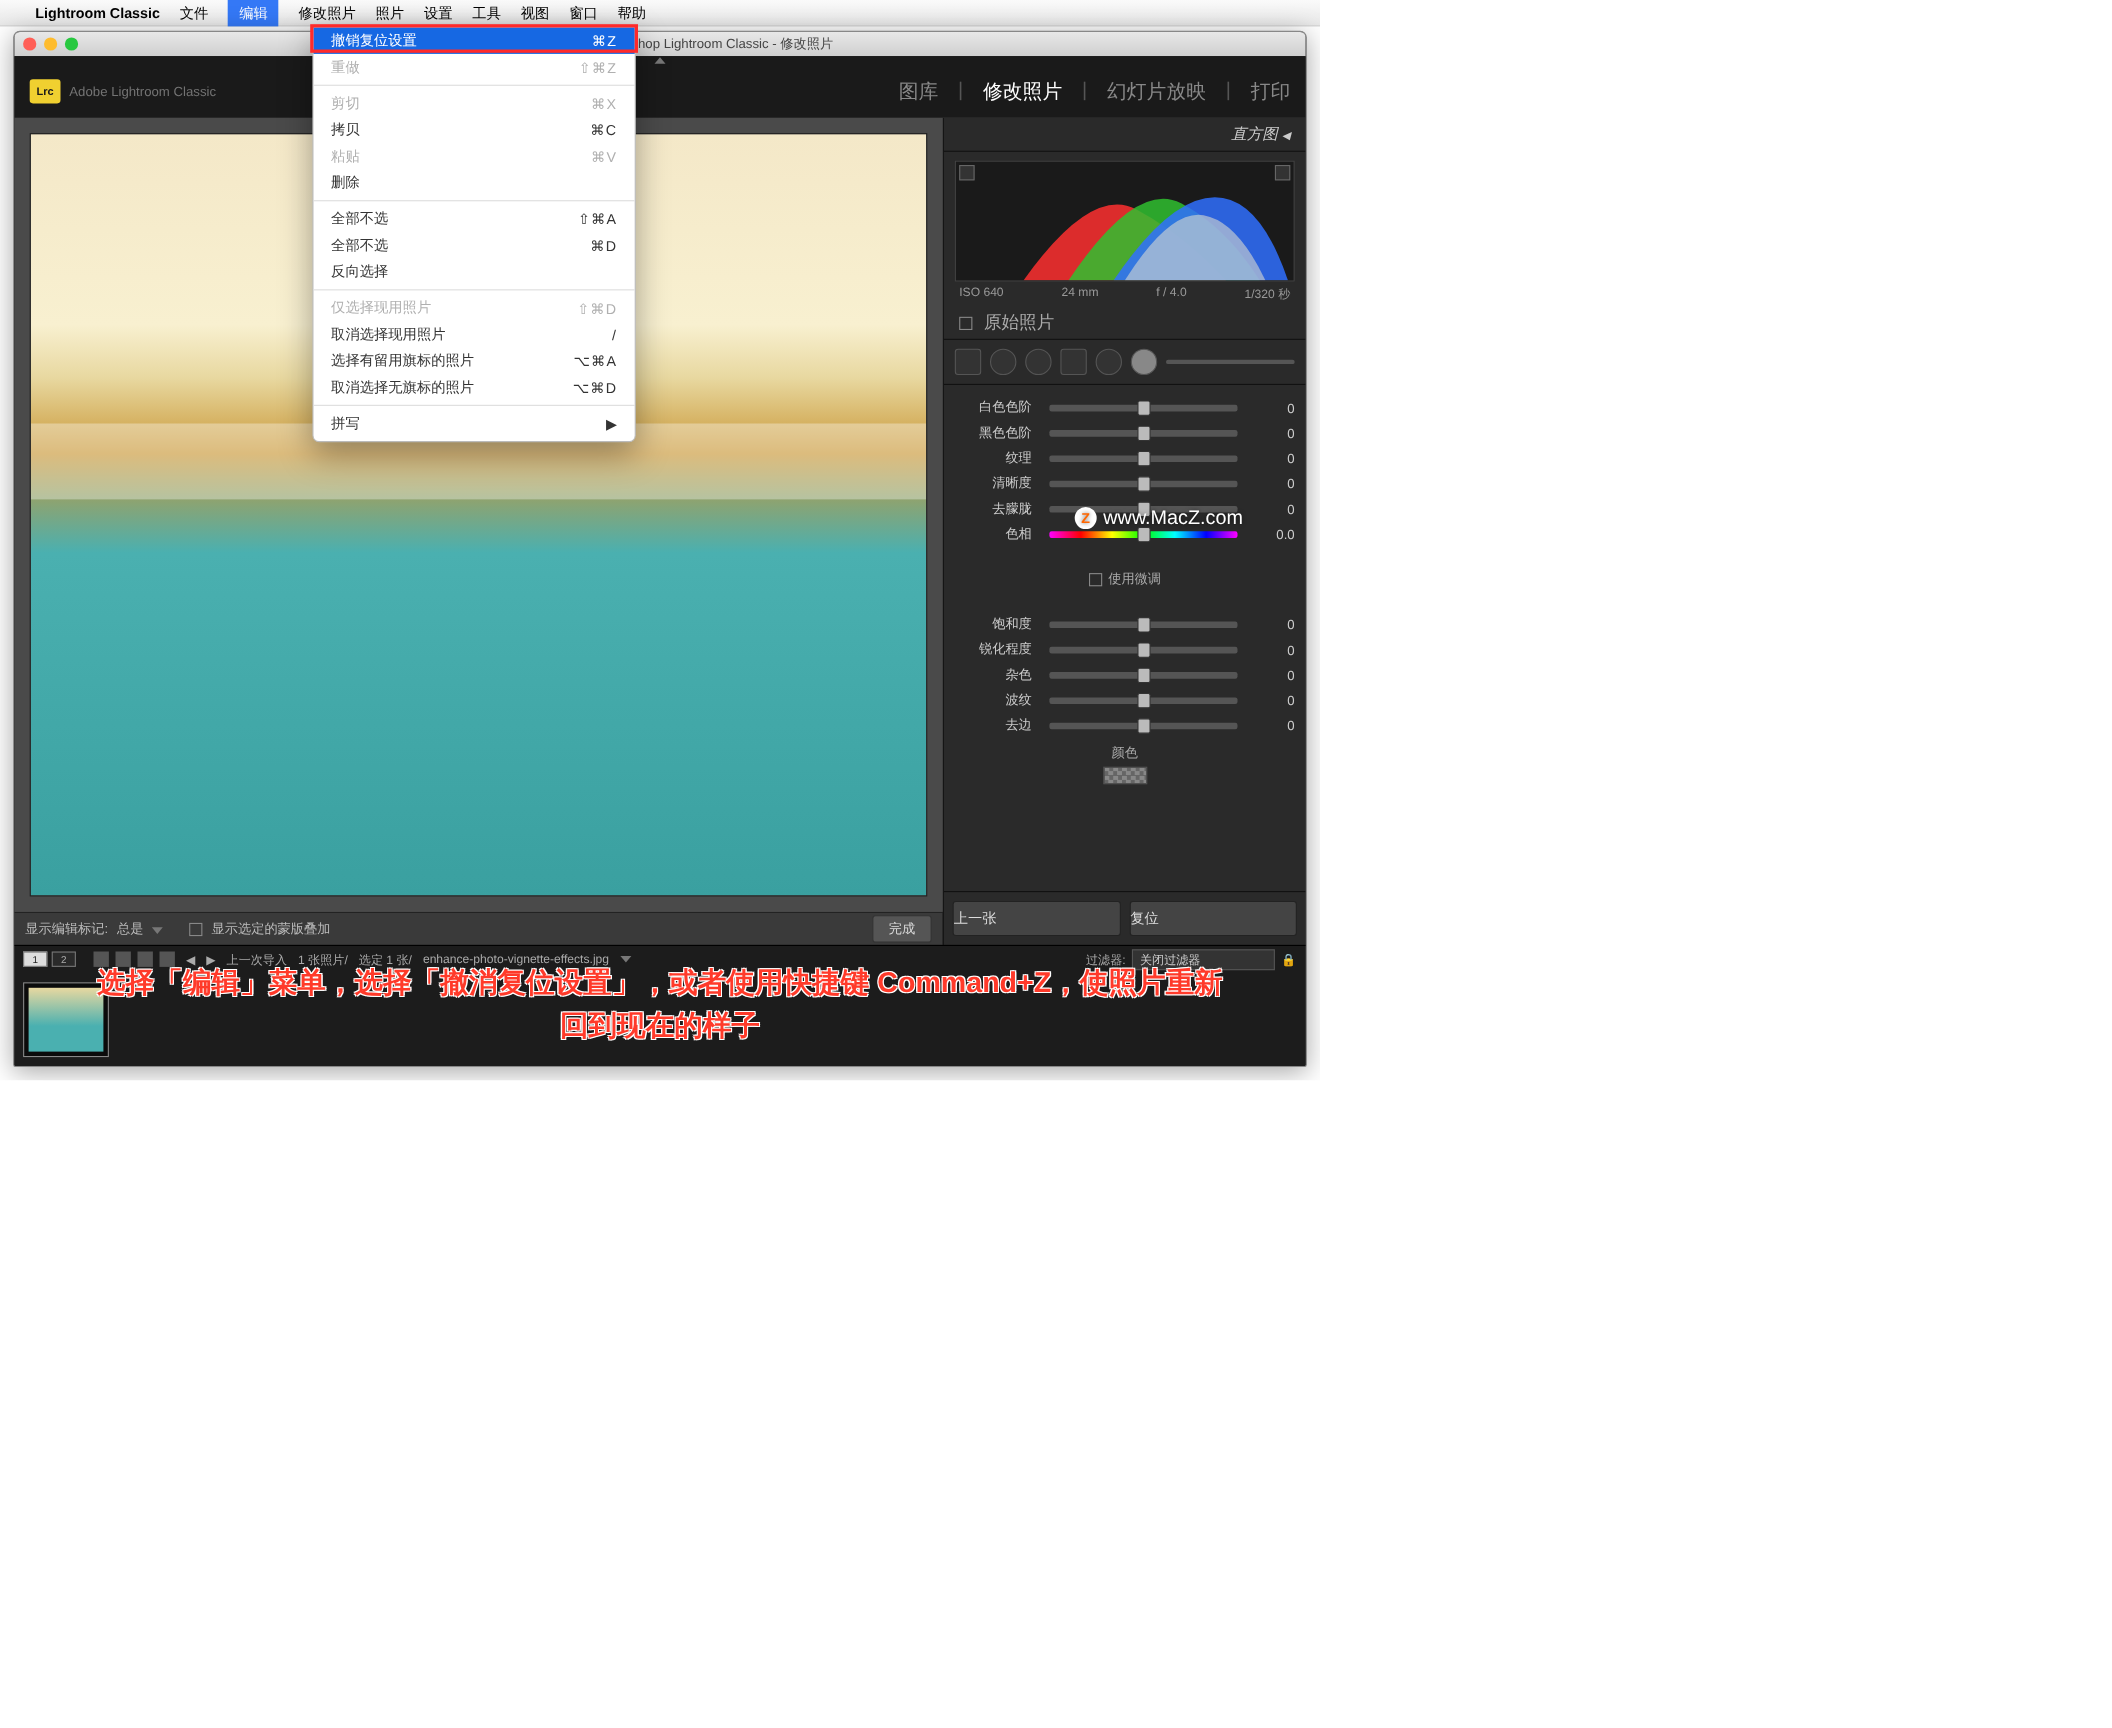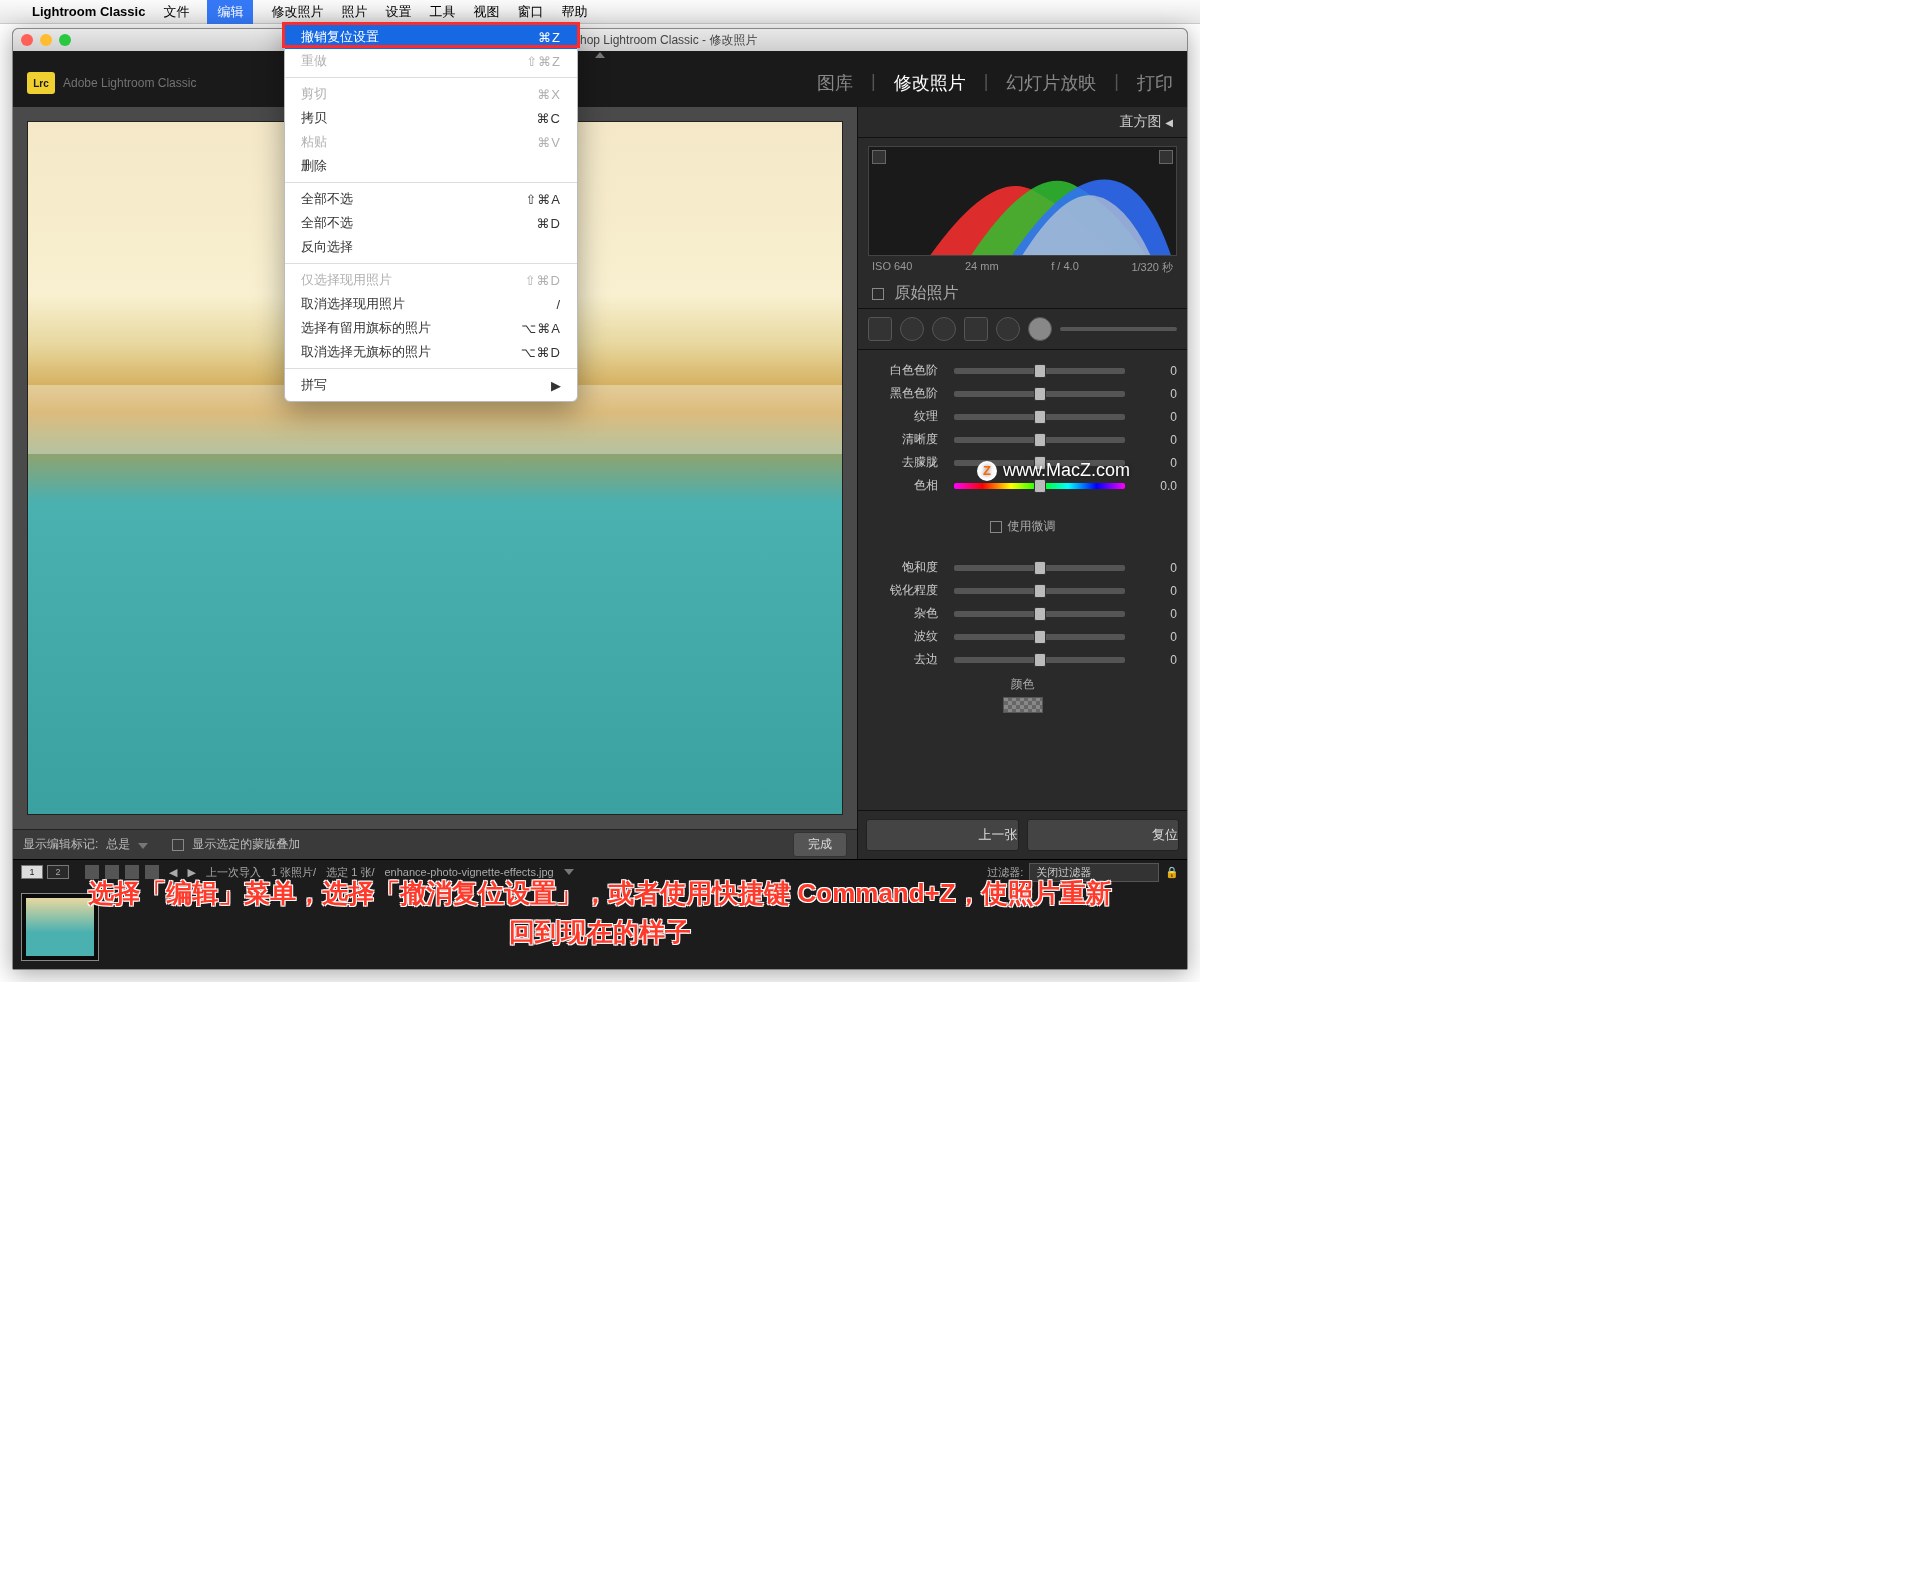--- a/index.html
+++ b/index.html
@@ -46,21 +46,21 @@
   .dropdown .submenu-arrow { margin-left: auto; }
   .red-box { position: absolute; left: 282px; top: 22px; width: 298px; height: 26px; border: 3px solid #ff2a2a; z-index: 60; pointer-events: none; }
 
   
   .canvas-bar { height: 30px; background: #3a3a3a; border-top: 1px solid #222; display: flex; align-items: center; padding: 0 10px; font-size: 12px; color: #bbb; gap: 8px; }
   .canvas-bar .done-btn { margin-left: auto; background: #555; color: #ddd; padding: 3px 14px; border: 1px solid #333; border-radius: 3px; font-size: 12px; }
   .checkbox { width: 12px; height: 12px; border: 1px solid #888; display: inline-block; vertical-align: middle; }
 
   
   .right-panel { width: 330px; background: #2a2a2a; border-left: 1px solid #111; display: flex; flex-direction: column; font-size: 12px; color: #bbb; overflow: hidden; }
-  .panel-title { text-align: right; padding: 6px 14px; color: #ccc; font-size: 14px; border-bottom: 1px solid #111; }
+  .panel-title { text-align: right; padding: 6px 14px; color: #ccc; font-size: 14px; border-bottom: 1px solid #111; font-style: italic; }
   .histogram { height: 110px; margin: 8px 10px 0; background: #1a1a1a; border: 1px solid #444; position: relative; overflow: hidden; }
   .histo-svg { width: 100%; height: 100%; }
   .clip { position:absolute; top:3px; width:14px; height:14px; background:#333; border:1px solid #666; }
   .clip.left{ left:3px; } .clip.right{ right:3px; }
   .exif-row { display: flex; justify-content: space-between; padding: 4px 14px; font-size: 11px; color: #999; }
   .orig-row { padding: 4px 14px; font-size: 16px; color: #aaa; border-bottom: 1px solid #111; }
   .orig-row .checkbox { margin-right: 6px; }
 
   .toolrow { display: flex; gap: 8px; padding: 8px 10px; border-bottom: 1px solid #111; align-items: center; }
   .tool-icon { width: 24px; height: 24px; border: 1px solid #555; border-radius: 50%; background: #333; }
@@ -73,21 +73,21 @@
   .slider-row .track { flex: 1; height: 6px; background: #555; border-radius: 2px; position: relative; }
   .slider-row .track.hue { background: linear-gradient(90deg,#f0f,#f00,#ff0,#0f0,#0ff,#00f,#f0f); }
   .slider-row .thumb { position: absolute; left: 50%; top: -4px; width: 12px; height: 14px; background: #bbb; border: 1px solid #333; border-radius: 2px; transform: translateX(-50%); }
   .slider-row .val { width: 36px; text-align: right; color: #ccc; }
   .finetune-row { text-align: center; margin: 24px 0; color: #aaa; }
   .finetune-row .checkbox{ margin-right:6px; }
   .color-label { text-align:center; color:#aaa; margin-top:8px; }
   .color-swatch { margin:4px auto 0; width:40px; height:16px; background:repeating-conic-gradient(#888 0 25%,#666 0 50%) 0/8px 8px; border:1px solid #555; }
 
   .nav-buttons { display: flex; gap: 8px; padding: 8px; border-top: 1px solid #111; }
-  .nav-buttons .btn { flex: 1; background: #444; color: #ddd; padding: 6px 0; text-align: right; border: 1px solid #222; border-radius: 3px; font-size: 13px; }
+  .nav-buttons .btn { flex: 1; background: #444; color: #ddd; padding: 6px 0; text-align: left; border: 1px solid #222; border-radius: 3px; font-size: 13px; }
 
   
   .filmstrip { height: 110px; background: #1c1c1c; border-top: 1px solid #000; display: flex; flex-direction: column; }
   .fs-top { height: 24px; display: flex; align-items: center; padding: 0 8px; font-size: 11px; color: #aaa; gap: 10px; }
   .fs-top .screen-pick { display:flex; gap:4px; }
   .fs-top .screen { width:22px; height:14px; border:1px solid #777; display:flex; align-items:center; justify-content:center; font-size:9px; background:#2a2a2a; }
   .fs-top .screen.active{ background:#ddd; color:#222; }
   .fs-top .grid-icons { display:flex; gap:6px; margin-left:6px; }
   .fs-top .g { width:14px; height:14px; background:#555; }
   .fs-top .filter-area { margin-left:auto; display:flex; align-items:center; gap:6px; }

